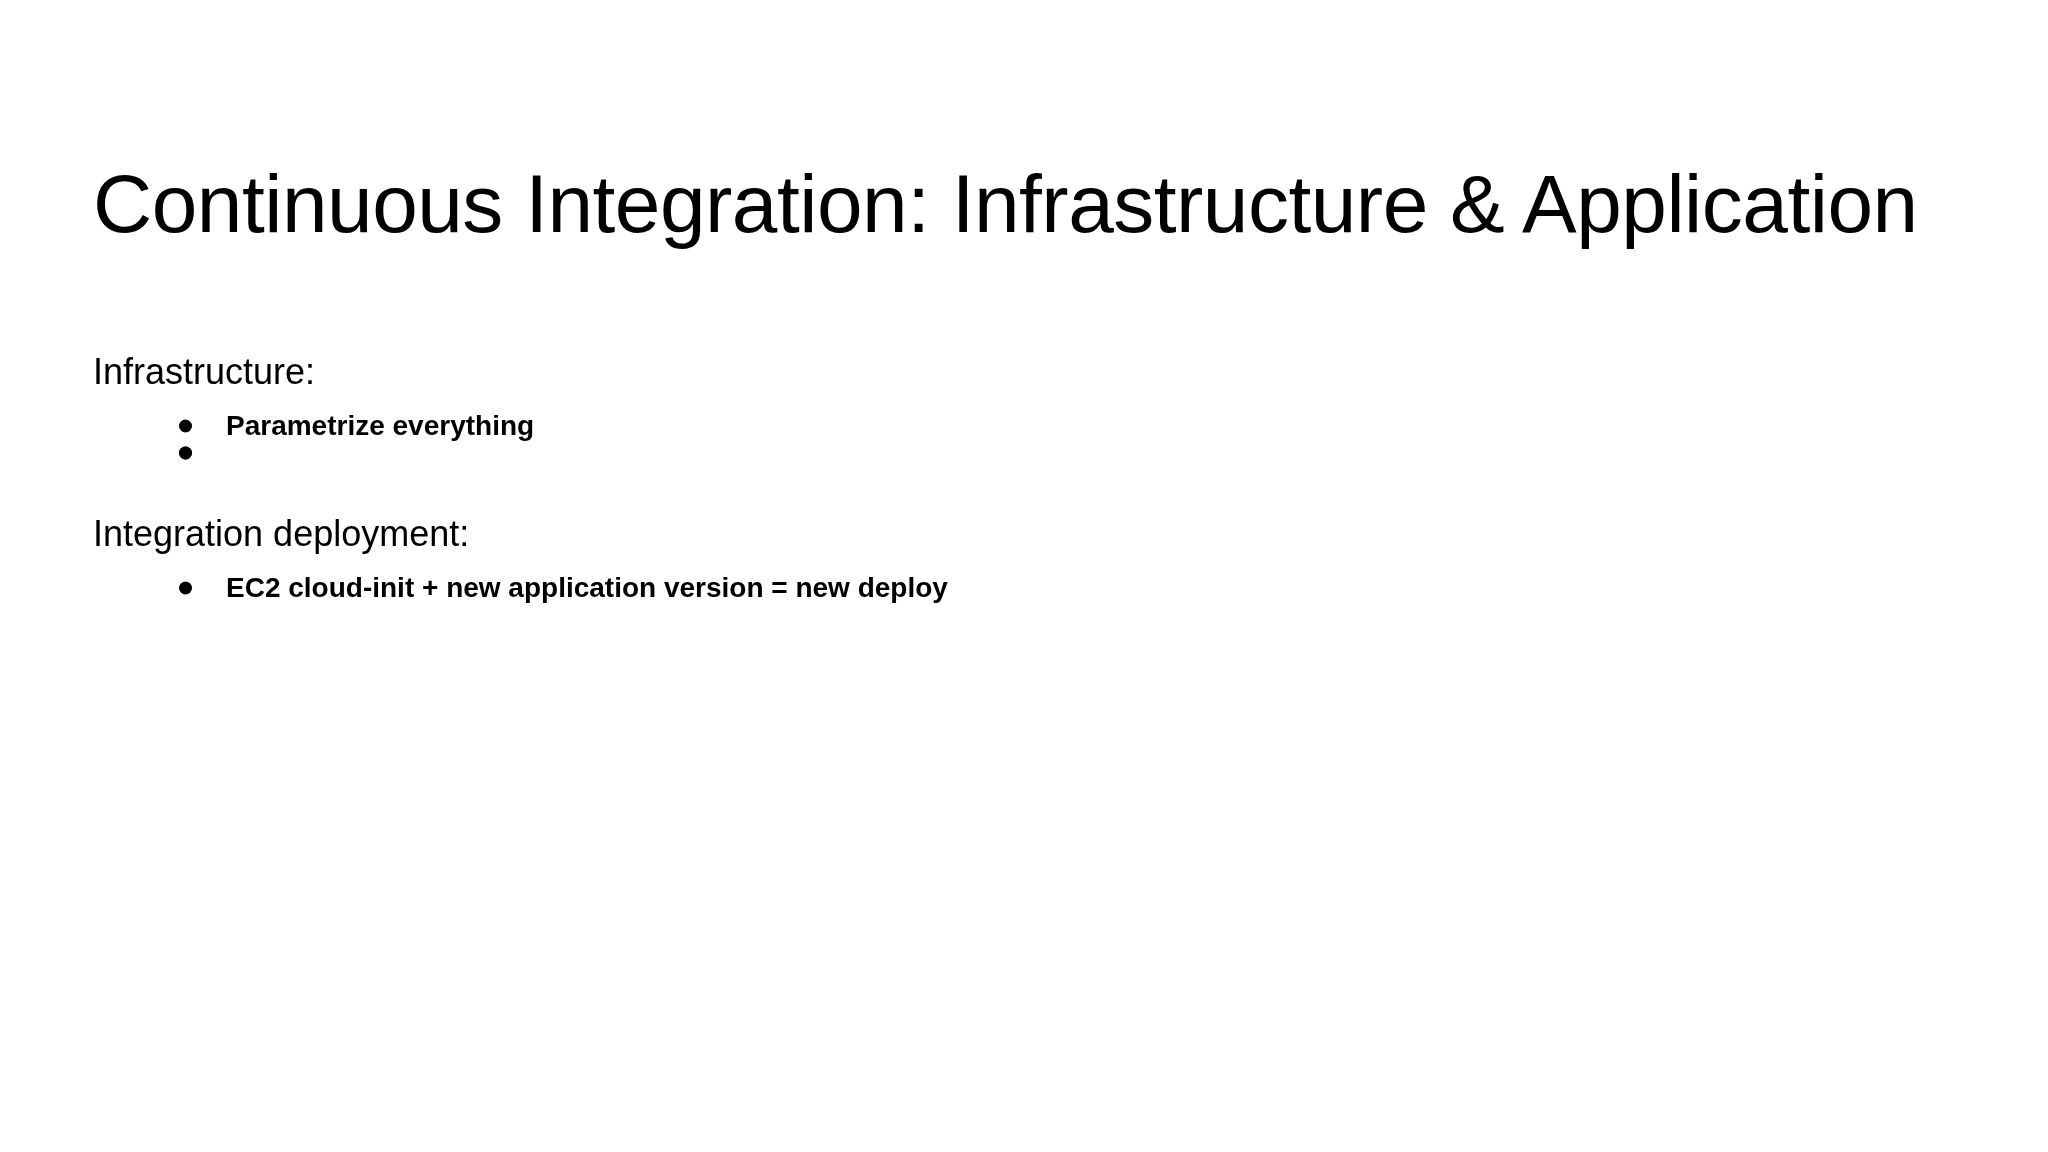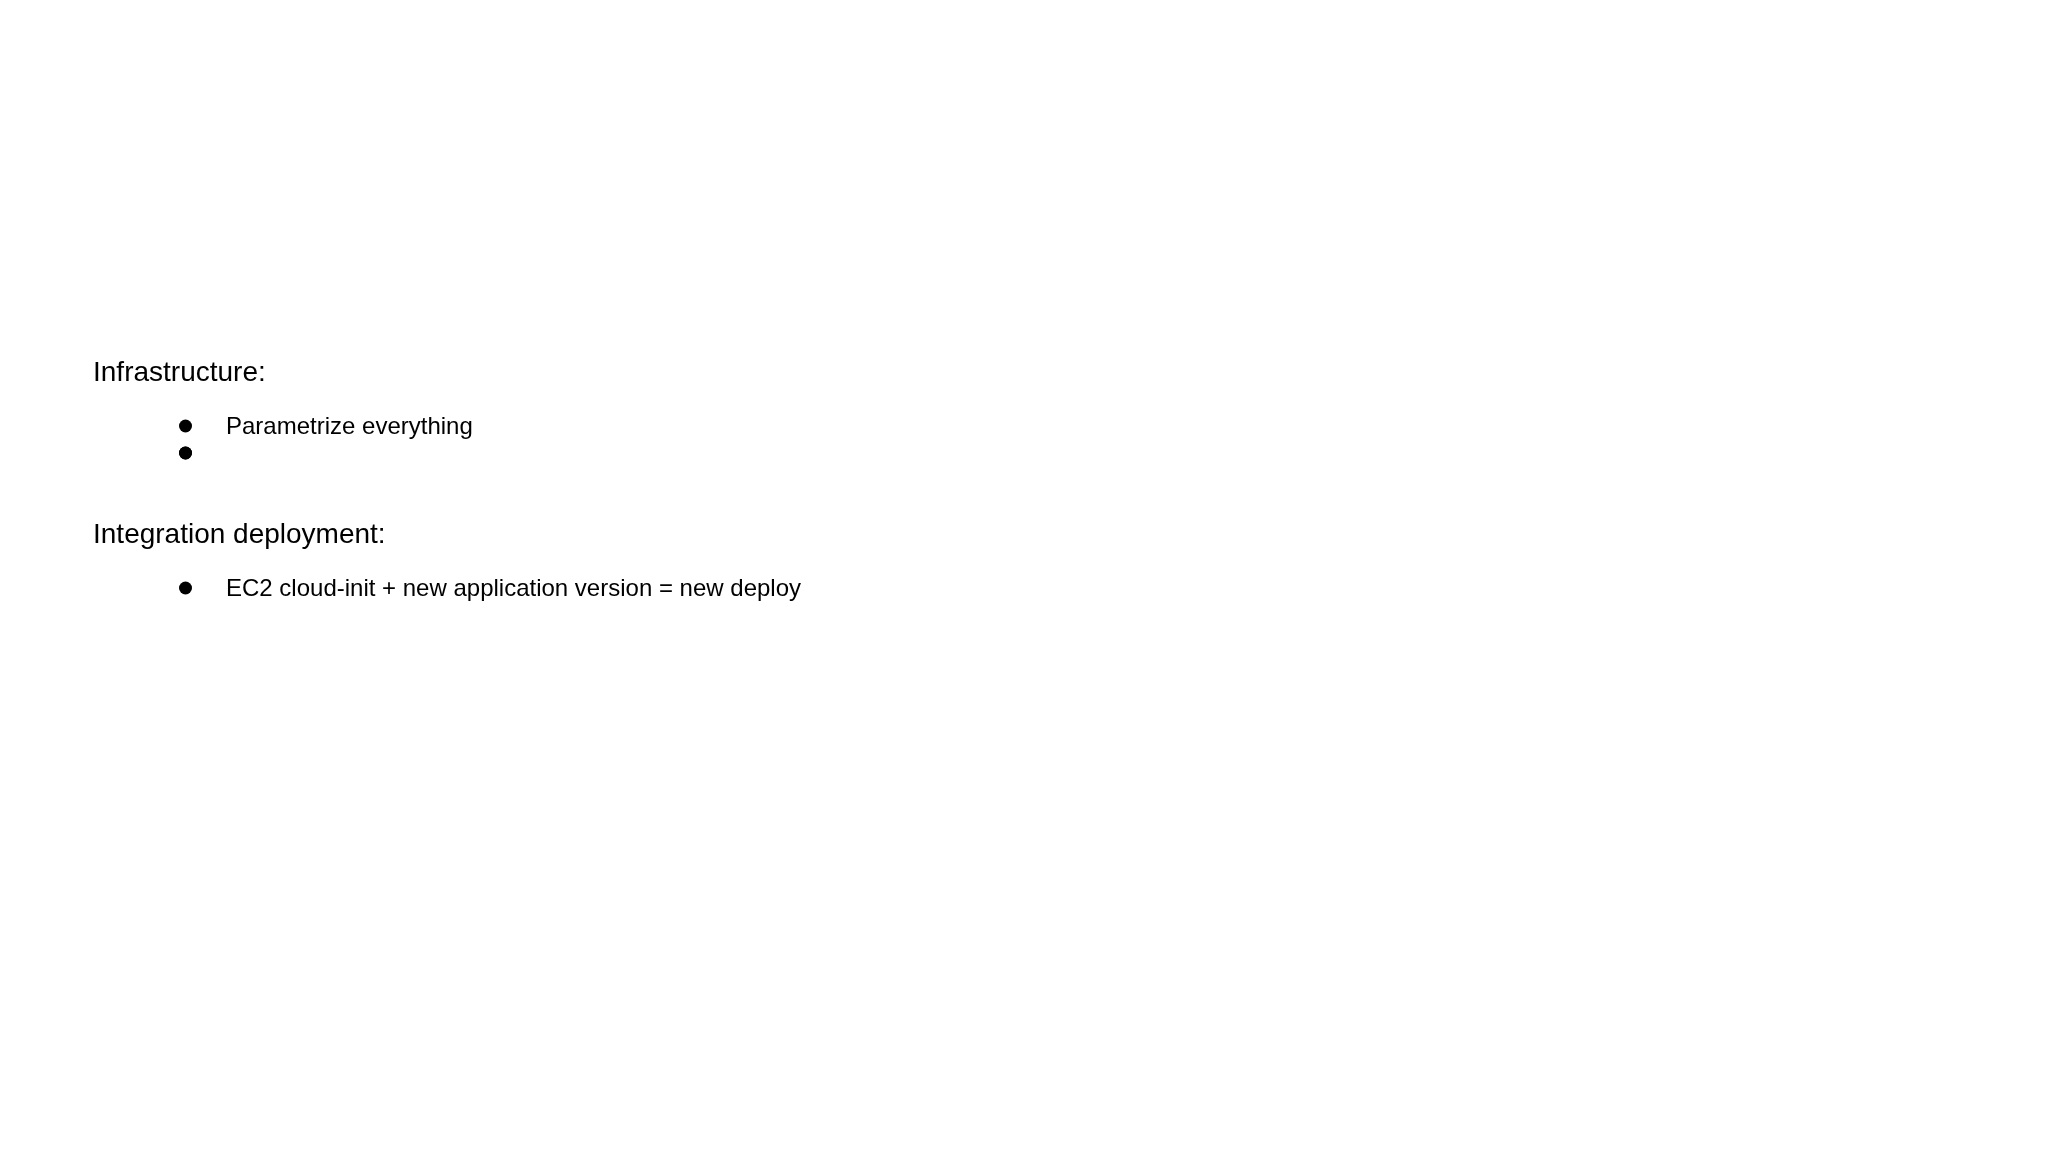--- a/index.html
+++ b/index.html
@@ -34,58 +34,60 @@
   .body-block {
     position: absolute;
     left: 93px;
     top: 345px;
     width: 1800px;
   }
   .section {
     margin: 0;
   }
   .section-heading {
-    font-size: 28px;
+    font-size: 36px;
     line-height: 54px;
     color: #000000;
     font-weight: 400;
     white-space: nowrap;
   }
   .bullet-list {
     list-style: none;
     margin: 0;
     padding: 0;
   }
   .bullet-item {
     position: relative;
-    font-size: 24px;
+    font-size: 28px;
     line-height: 54px;
     color: #000000;
     padding-left: 133px;
     white-space: nowrap;
+    font-weight: bold;
   }
   .bullet-item .bullet-dot {
     position: absolute;
     left: 86px;
     top: 50%;
     transform: translateY(-50%);
     width: 13px;
     height: 13px;
     border-radius: 50%;
     background: #000000;
   }
   .spacer-line {
     height: 54px;
   }
 </style>
 </head>
 <body>
 
 <div class="slide">
 
+  <h1 class="slide-title">Continuous Integration: Infrastructure &amp; Application</h1>
 
   <div class="body-block">
 
     <div class="section">
       <div class="section-heading">Infrastructure:</div>
       <ul class="bullet-list">
         <li class="bullet-item">
           <span class="bullet-dot"></span>
           <span>Parametrize everything</span>
         </li>

